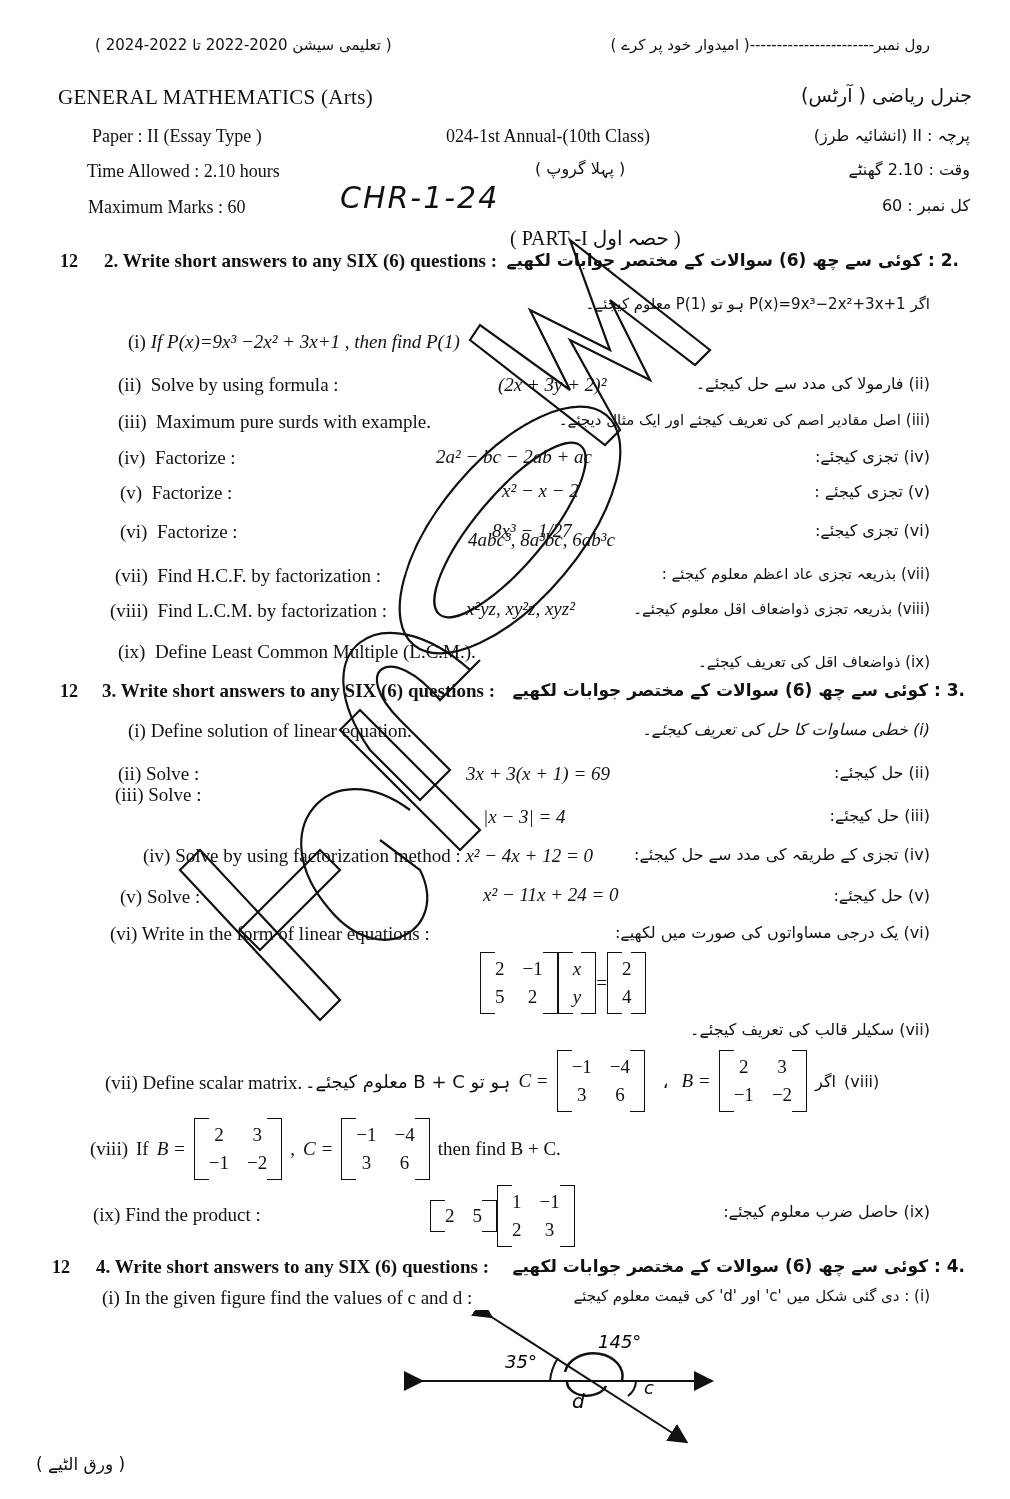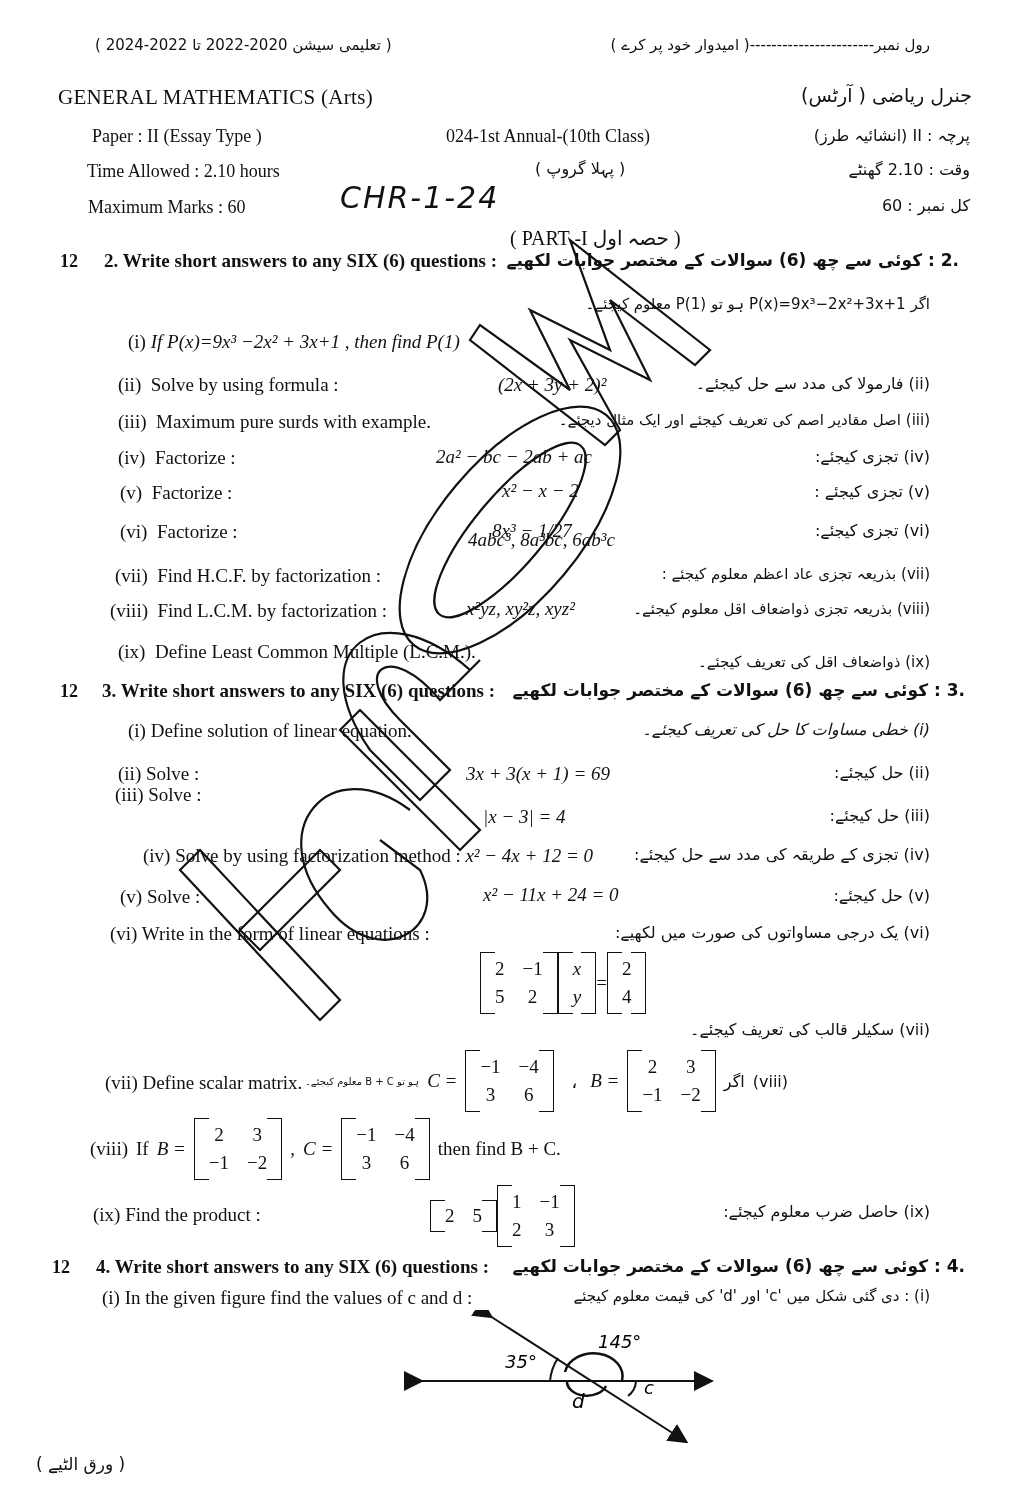--- a/index.html
+++ b/index.html
@@ -145,21 +145,21 @@
         <span>4</span>
       </span>
       <span class="br r" style="height:56px"></span>
     </span>
 </div>
 
 <div class="abs en" style="left:105px; top:1024px;margin-top:48px;"><span>(vii)</span> <span>Define scalar matrix.</span></div>
 <div class="abs ur" style="right:80px; top:1020px;"><span>(vii)</span> <span>سکیلر قالب کی تعریف کیجئے۔</span></div>
 
 <div class="abs" style="left:305px; top:1050px; display:flex; align-items:center; gap:8px;">
-  <span class="ur" style="font-size:10px;">ہو تو B + C معلوم کیجئے۔</span>
+  <span class="ur" style="font-size:18px;">ہو تو B + C معلوم کیجئے۔</span>
   <span class="en it">C =</span>
   <span class="mat">
       <span class="br l" style="height:56px"></span>
       <span class="mgrid" style="grid-template-columns:auto auto;">
         <span>−1</span>
         <span>−4</span>
         <span>3</span>
         <span>6</span>
       </span>
       <span class="br r" style="height:56px"></span>

